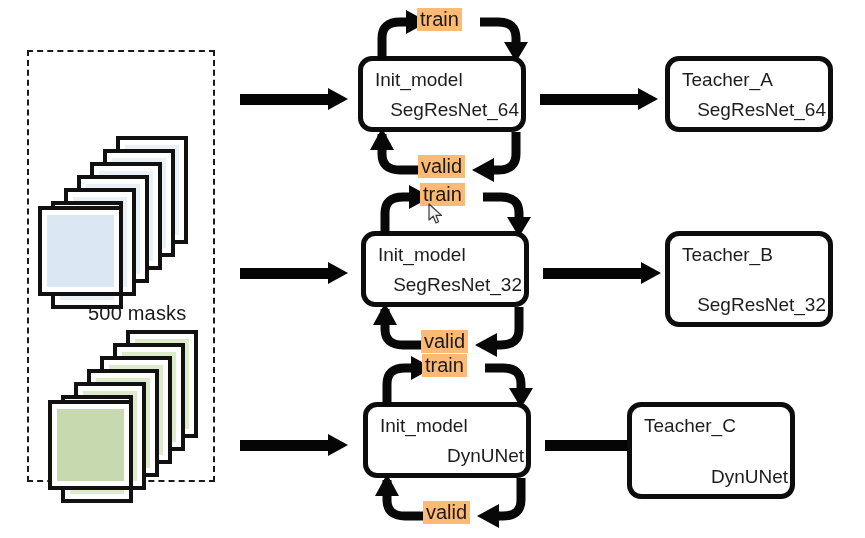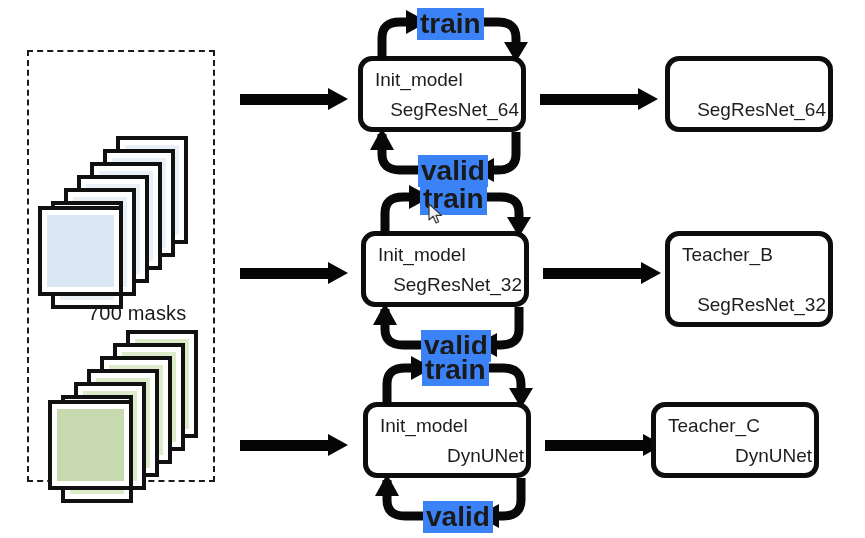--- a/index.html
+++ b/index.html
@@ -118,26 +118,25 @@
   .loop-svg path {
     fill: none;
     stroke: #080808;
     stroke-width: 9;
     stroke-linecap: butt;
   }
   .loop-svg polygon { fill: #080808; }
 
   .loop-label {
     position: absolute;
-    font-size: 28px;
+    font-size: 20px;
     color: #1a1a1a;
     white-space: nowrap;
-    background: #3b82f6;
+    background: #fdba74;
     padding: 0 3px;
-    font-weight: bold;
   }
 
   
   .cursor {
     position: absolute;
     width: 16px;
     height: 22px;
     pointer-events: none;
   }
 </style>
@@ -166,21 +165,21 @@
       </div>
     <div class="card back" style="left:13px; top:65px;  width:72px; height:108px;">
         <div class="inner" style="background:#e9f0f8;"></div>
       </div>
     <div class="card back" style="left:0px;  top:70px;  width:85px; height:90px;">
         <div class="inner" style="background:#dbe7f3;"></div>
       </div>
   </div>
 
   <div class="stack" id="masks-stack">
-    <div class="stack-label" style="left:40px; top:-28px;">700 masks</div>
+    <div class="stack-label" style="left:40px; top:-28px;">500 masks</div>
     <div class="card back" style="left:78px; top:0px;   width:72px; height:108px;">
         <div class="inner" style="background:#dceccb;"></div>
       </div>
     <div class="card back" style="left:65px; top:13px;  width:72px; height:108px;">
         <div class="inner" style="background:#dceccb;"></div>
       </div>
     <div class="card back" style="left:52px; top:26px;  width:72px; height:108px;">
         <div class="inner" style="background:#dceccb;"></div>
       </div>
     <div class="card back" style="left:39px; top:39px;  width:72px; height:108px;">
@@ -222,20 +221,21 @@
     <polygon points="120,28 120,52 98,40"></polygon>
   </svg>
   <div class="loop-label" style="left:418px; top:155px;">valid</div>
 
   <div class="block-arrow" style="left:540px; top:88px; width:118px;">
     <div class="shaft" style="width:100px;"></div>
     <div class="head" style="left:98px;"></div>
   </div>
 
   <div class="node-box" style="left:665px; top:56px; width:168px; height:76px;">
+    <span class="title">Teacher_A</span>
     <span class="subtitle">SegResNet_64</span>
   </div>
 
   <div class="block-arrow" style="left:240px; top:262px; width:108px;">
     <div class="shaft" style="width:90px;"></div>
     <div class="head" style="left:88px;"></div>
   </div>
 
   <div class="node-box" style="left:361px; top:231px; width:168px; height:76px;">
     <span class="title">Init_model</span>
@@ -292,21 +292,21 @@
     <path d="M 142,2 L 142,24 Q 142,40 124,40 L 118,40"></path>
     <polygon points="120,28 120,52 98,40"></polygon>
   </svg>
   <div class="loop-label" style="left:423px; top:501px;">valid</div>
 
   <div class="block-arrow" style="left:545px; top:434px; width:118px;">
     <div class="shaft" style="width:100px;"></div>
     <div class="head" style="left:98px;"></div>
   </div>
 
-  <div class="node-box" style="left:651px; top:402px; width:168px; height:76px;">
+  <div class="node-box" style="left:627px; top:402px; width:168px; height:97px;">
     <span class="title">Teacher_C</span>
     <span class="subtitle">DynUNet</span>
   </div>
 
   <svg class="cursor" id="mouse-cursor" viewBox="0 0 16 22" style="left: 428px; top: 203px;">
     <polygon points="1,1 1,17 5.2,13.2 8,20 10.6,18.8 8,12.4 13.5,12.4" fill="#f2f2f2" stroke="#3a3a3a" stroke-width="1.2" stroke-linejoin="round"></polygon>
   </svg>
 
 </div>
 

